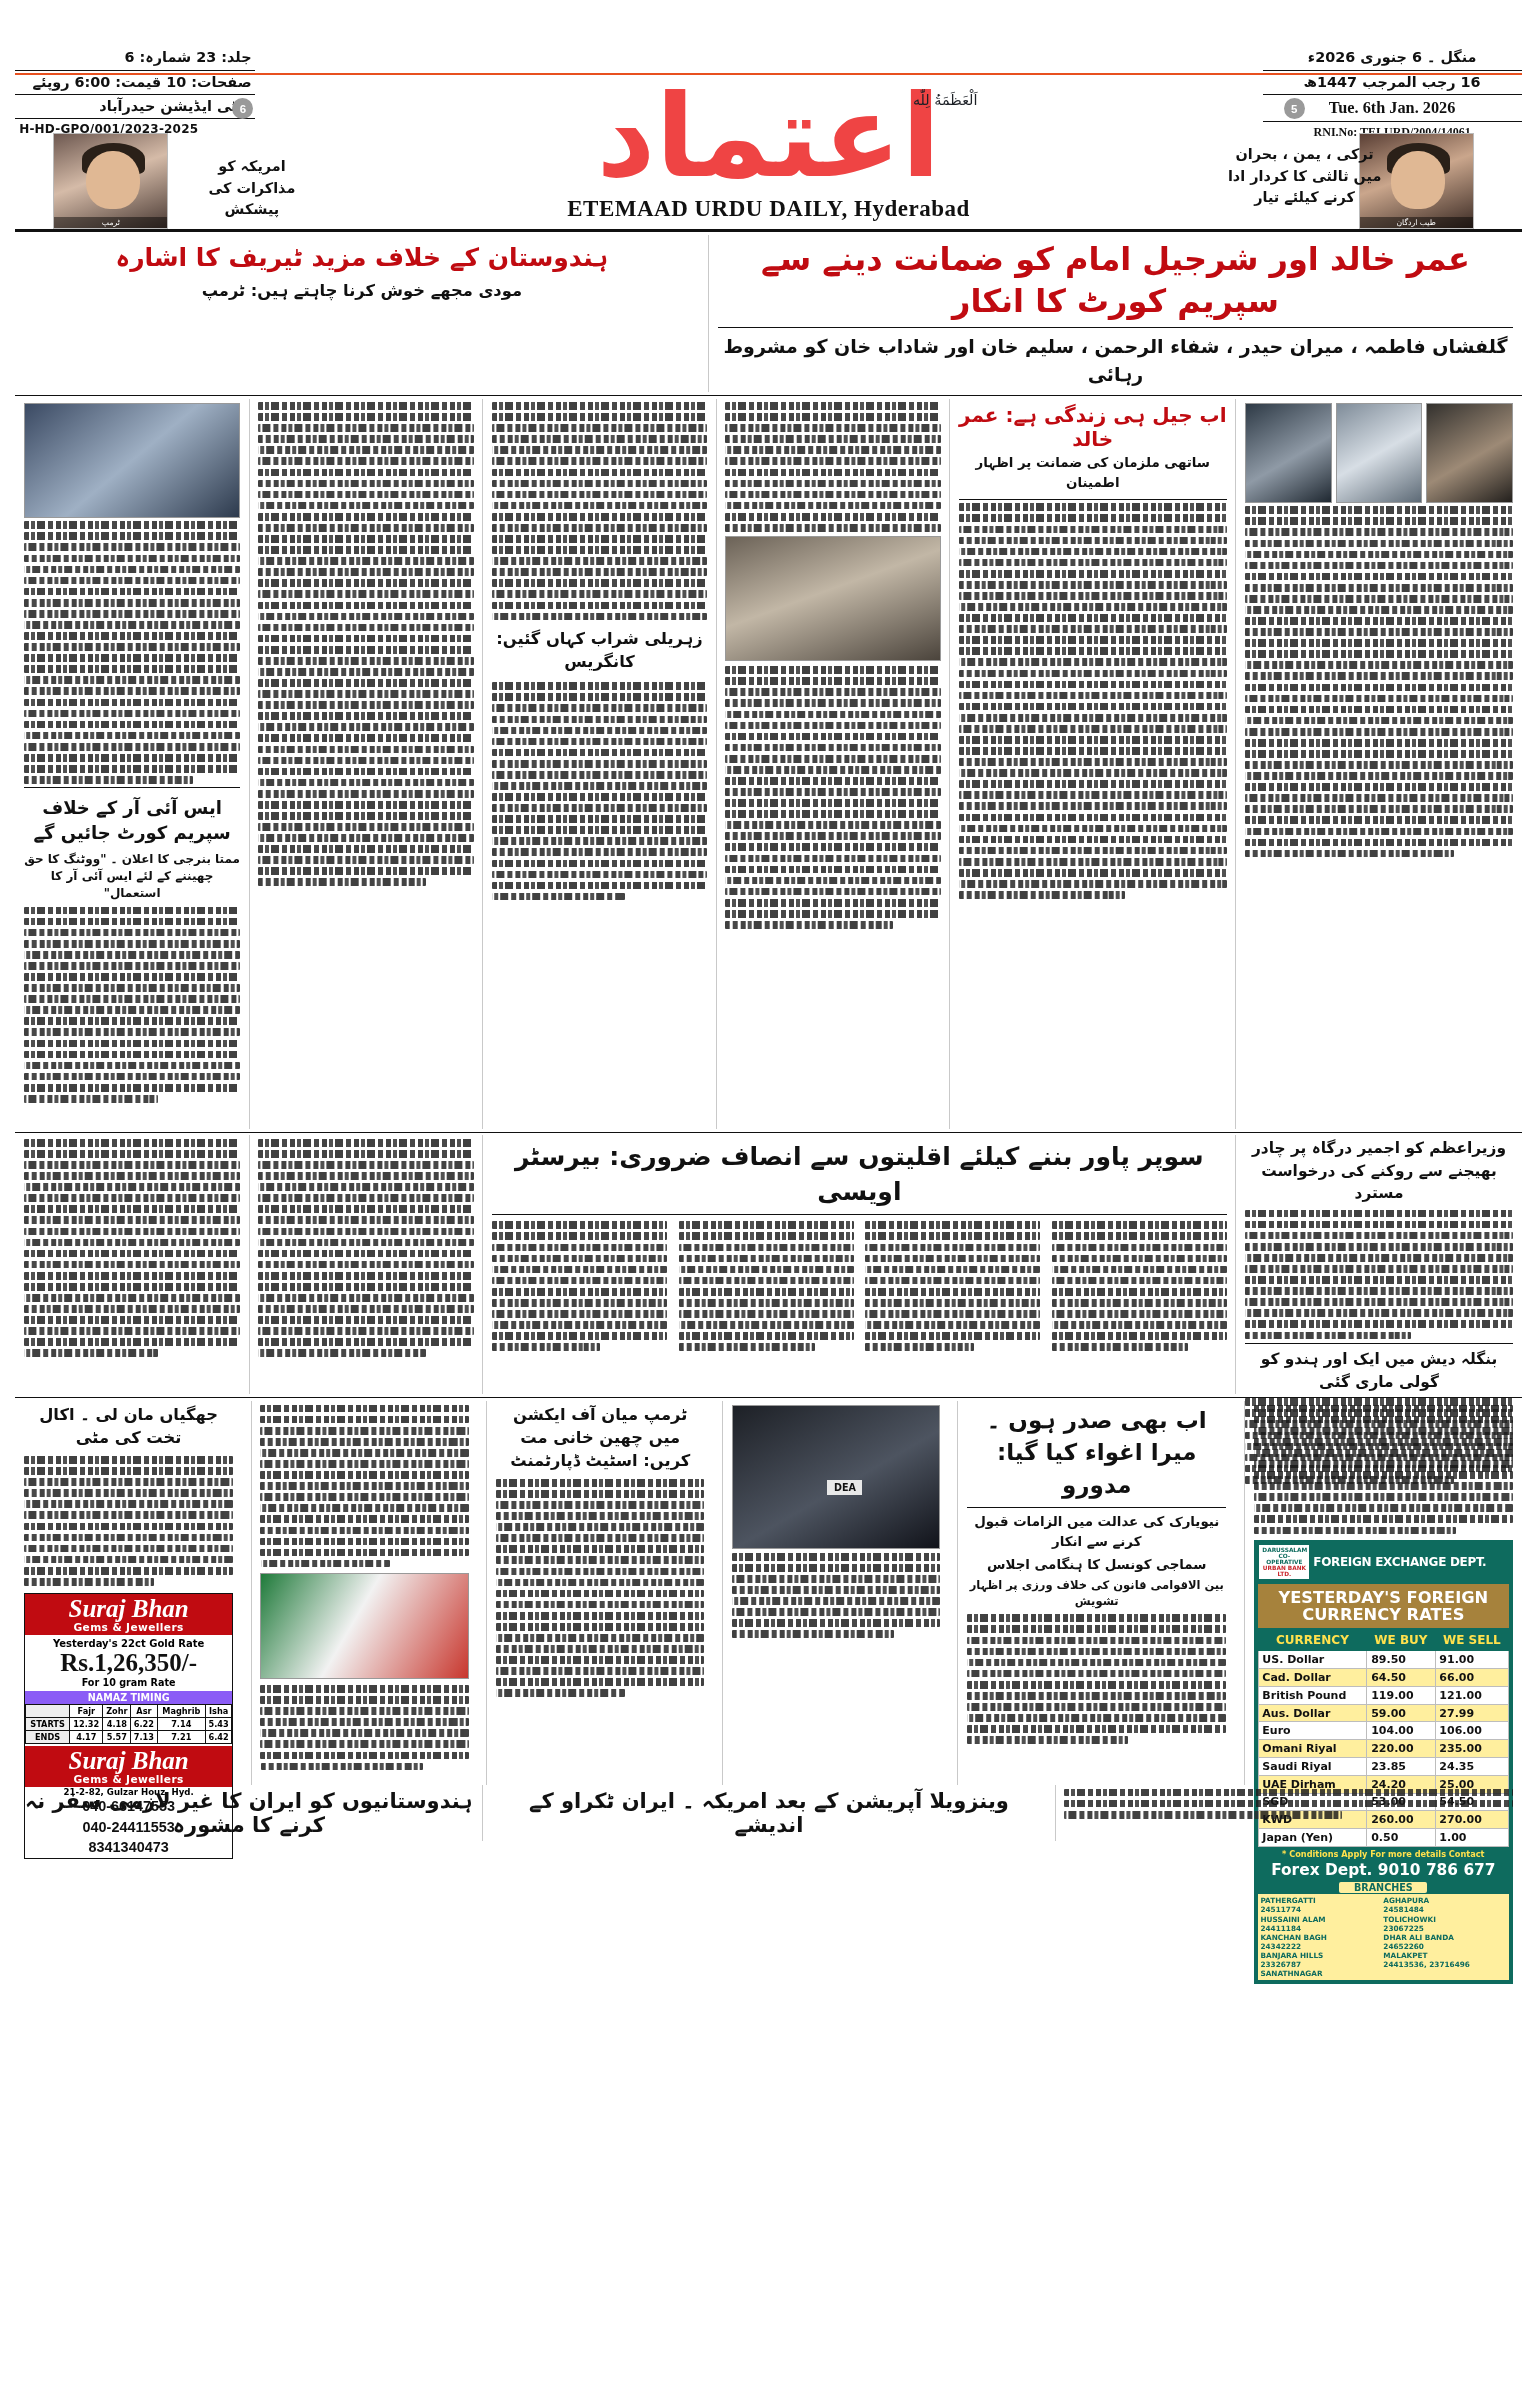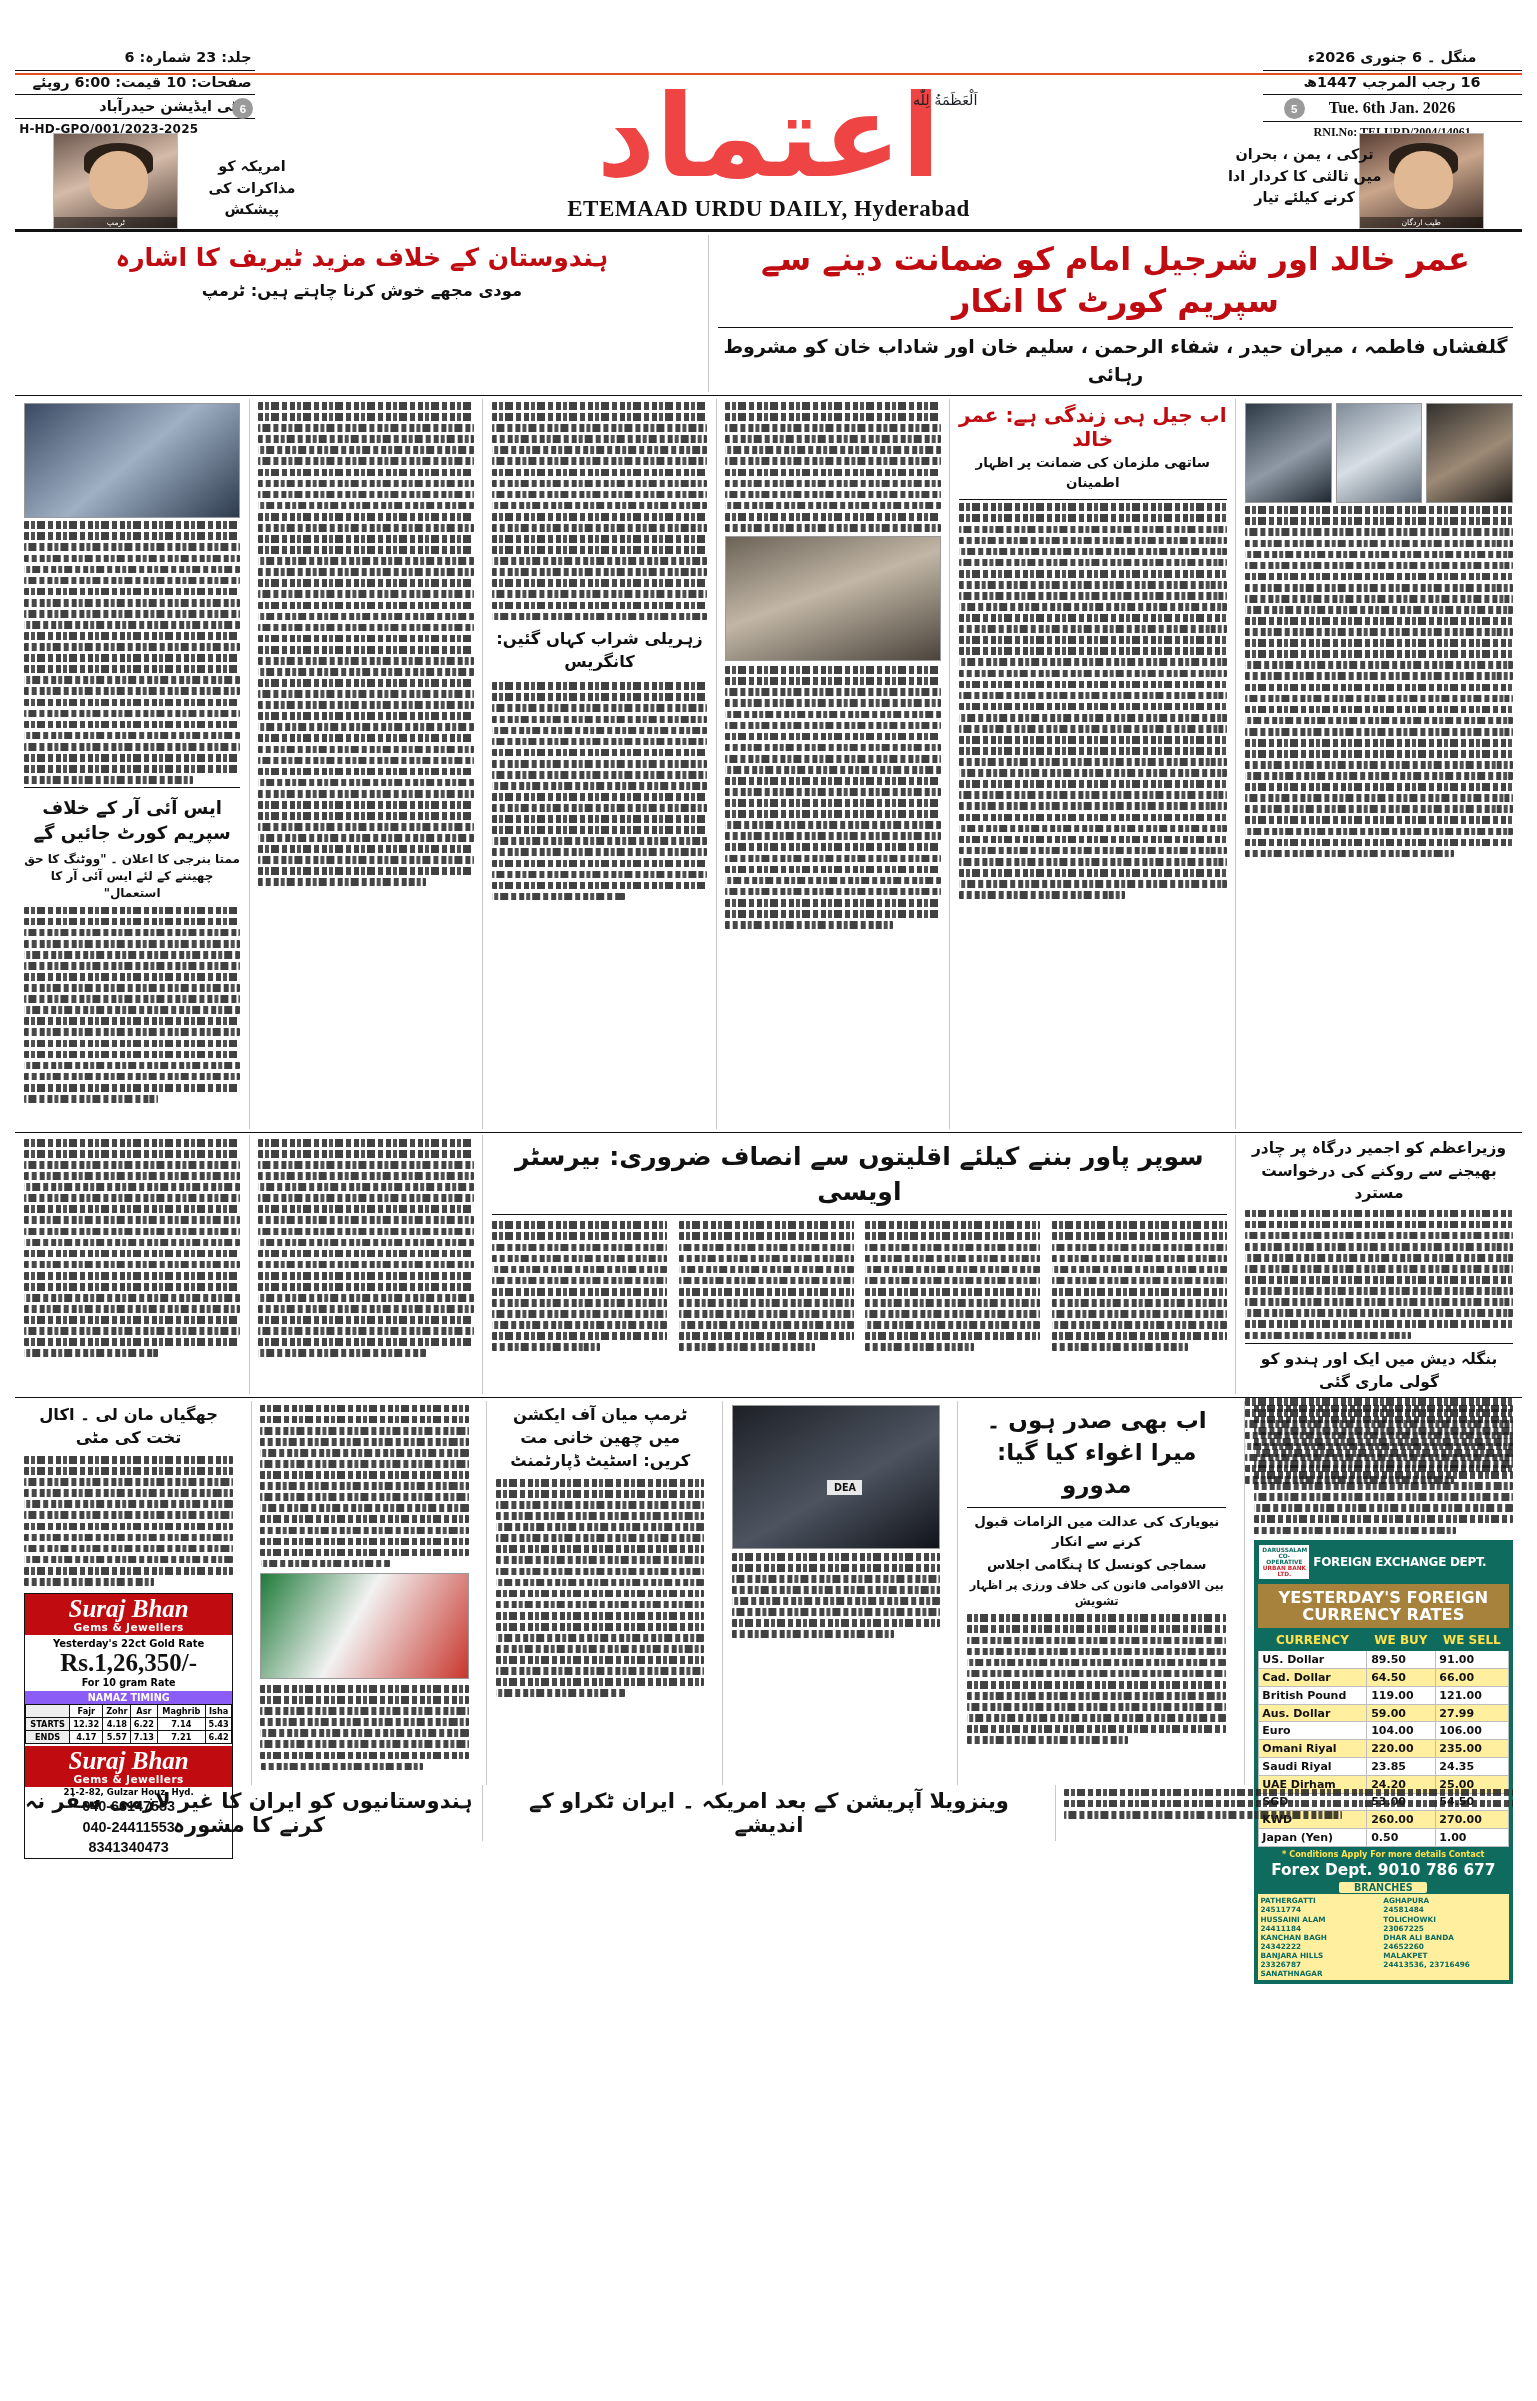--- a/index.html
+++ b/index.html
@@ -33,23 +33,23 @@
 
   .badge { width:21px;height:21px;border-radius:50%;background:#9a9a9a;color:#fff;font-size:11.5px;font-weight:bold;
            display:flex;align-items:center;justify-content:center;font-family:"Liberation Sans",sans-serif;}
   .badge-l { position:absolute; left:217px; top:65px;}
   .badge-r { position:absolute; right:217px; top:65px;}
 
   .mh-cap { position:absolute; direction:rtl; text-align:center; font-size:14.4px; font-weight:bold; color:#111; line-height:1.5;}
   .mh-cap-l { left:179px; top:123px; width:115px;}
   .mh-cap-r { right:140px; top:111px; width:154px;}
 
-  .mh-photo { position:absolute; width:125px; height:96px; top:100px; border:1px solid #bbb; overflow:hidden;}
+  .mh-photo { position:absolute; width:115px; height:96px; top:100px; border:1px solid #bbb; overflow:hidden;}
   .mh-photo.l { left:38px; background:linear-gradient(160deg,#6d5850,#d5bba8 45%,#4a3a34);}
-  .mh-photo.r { right:38px; background:linear-gradient(160deg,#5a3f35,#caa68c 45%,#3a2a24);}
+  .mh-photo.r { right:48px; background:linear-gradient(160deg,#5a3f35,#caa68c 45%,#3a2a24);}
   .mh-photo .face { position:absolute; left:28%; top:18%; width:48%; height:62%; border-radius:48% 48% 44% 44%; background:#e0b894; }
   .mh-photo .hair { position:absolute; left:24%; top:10%; width:56%; height:34%; border-radius:50% 50% 20% 20%; background:#2a2018; }
   .mh-photo .cap { position:absolute; left:0; bottom:0; width:100%; padding:1px 1.9px; font-size:7.7px; color:#fff; background:rgba(0,0,0,.45); direction:rtl; text-align:center;}
 
   
   .rule-thick { height:2.9px; background:#111; margin:3.8px 0; }
   .rule-thin  { height:1px; background:#111; margin:2.9px 0; }
 
   
   .cols { display:flex; gap:0; }

